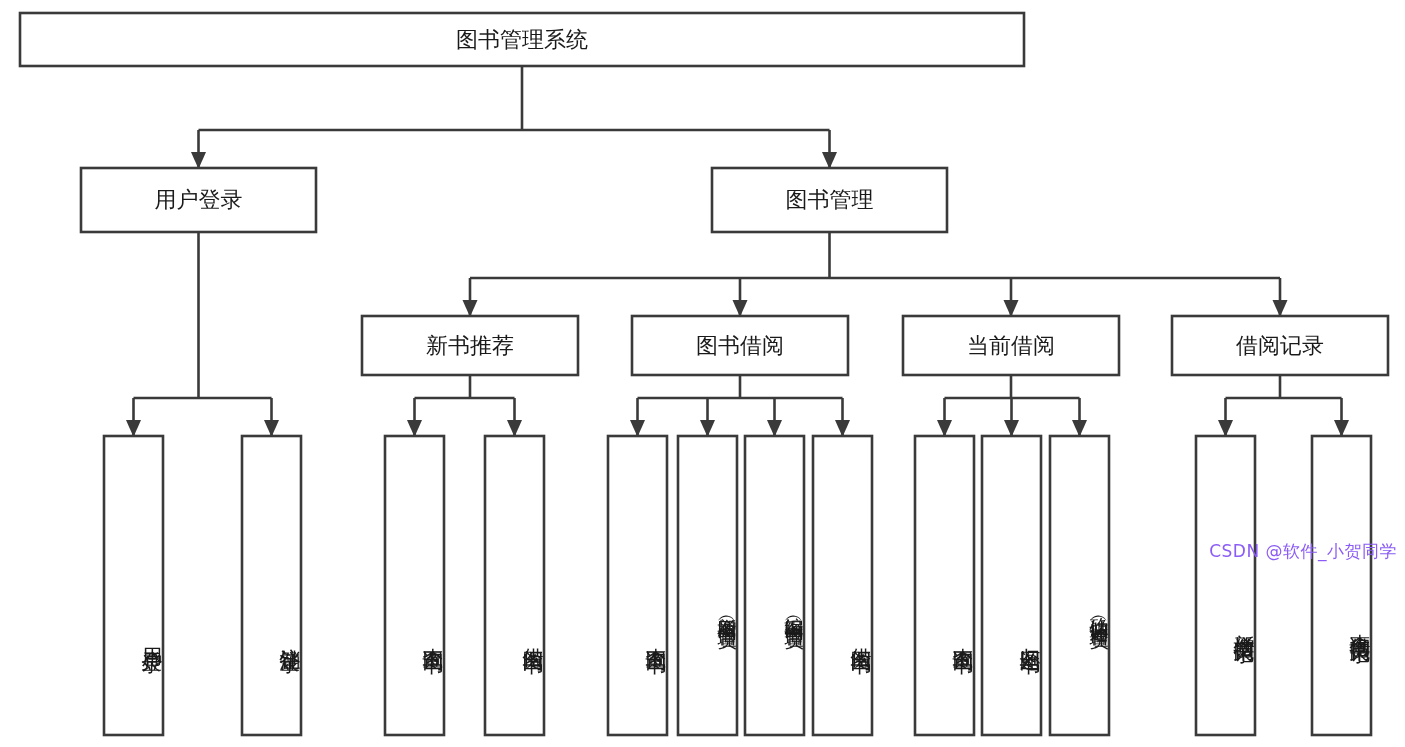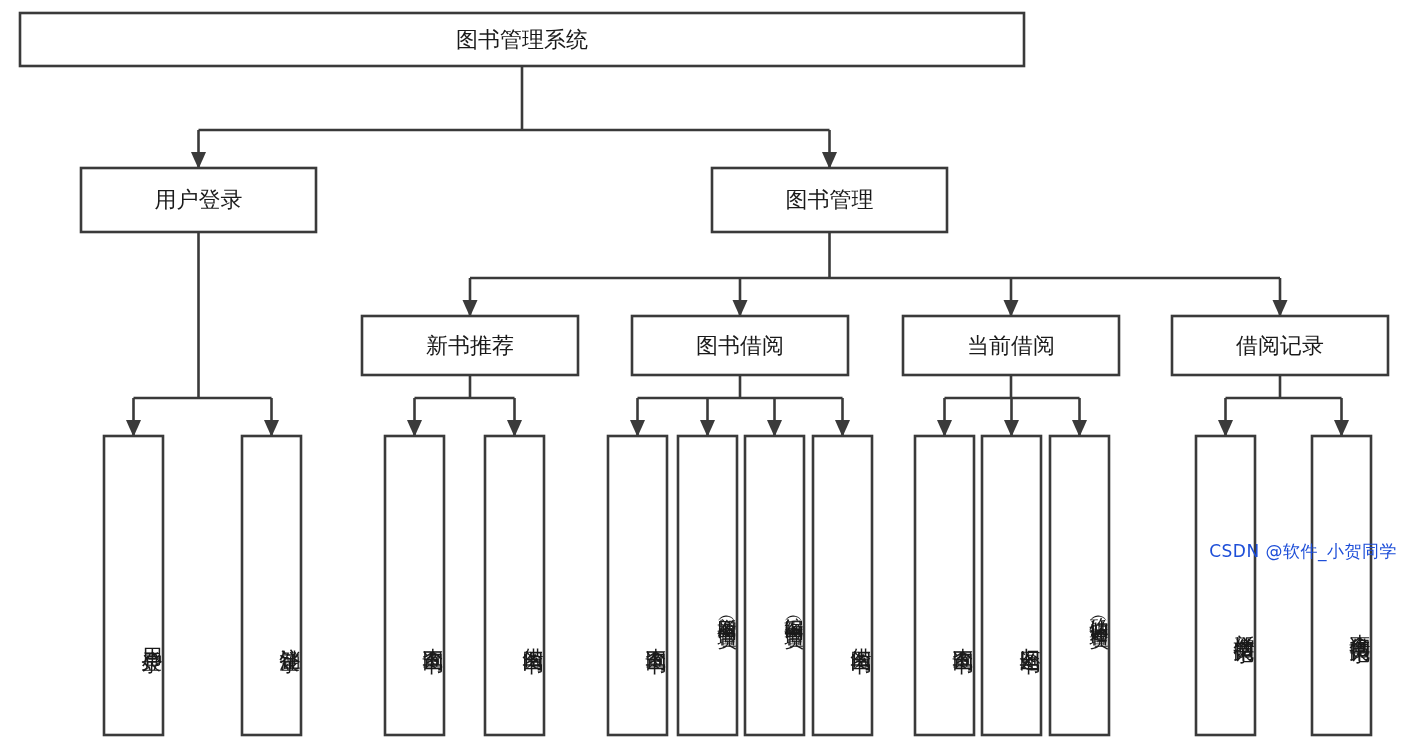--- a/index.html
+++ b/index.html
@@ -61,21 +61,21 @@
     align-items: flex-start;
     justify-content: center;
     pointer-events: none;
   }
   .watermark {
     position: absolute;
     right: 8px;
     bottom: 6px;
     font-family: "DejaVu Sans", "Liberation Sans", sans-serif;
     font-size: 17px;
-    color: #1d4ed8;
+    color: #8b5cf6;
     letter-spacing: 0.5px;
     white-space: nowrap;
   }
 </style>
 </head>
 <body>
 
 <div id="diagram-root">
   <svg class="diagram" viewBox="0 0 1405 747">
     <g id="edges-layer">

